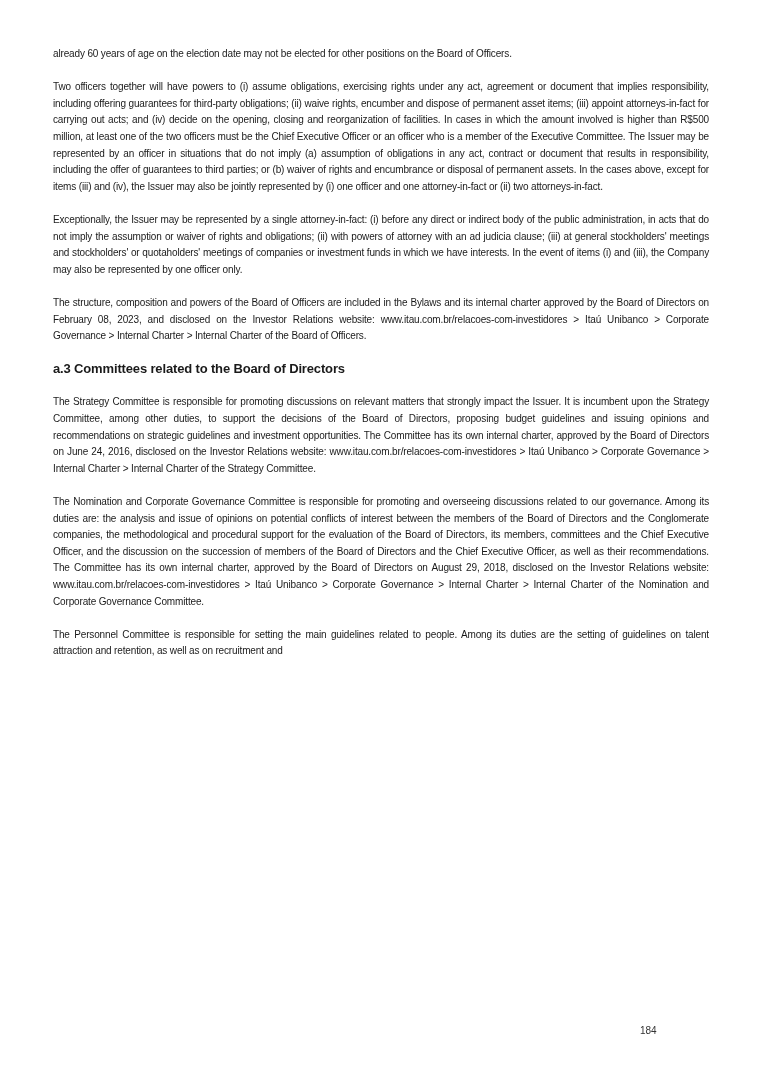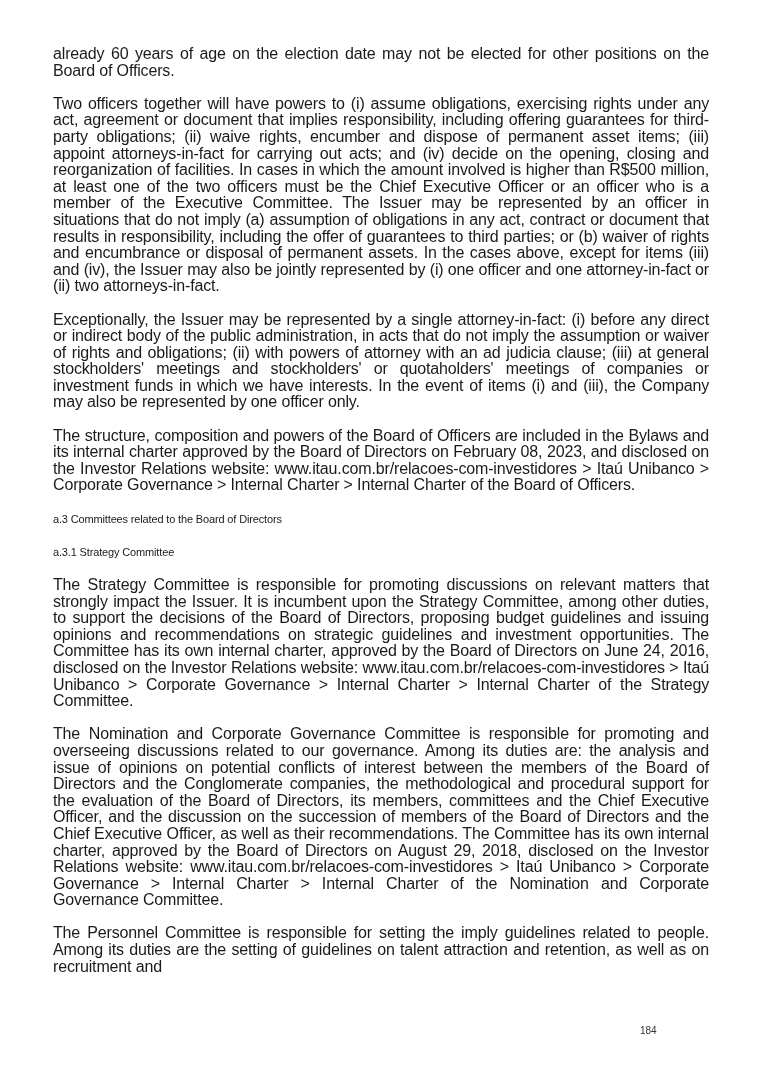--- a/index.html
+++ b/index.html
@@ -15,49 +15,48 @@
       font-family: "Liberation Sans", sans-serif;
       color: #1a1a1a;
     }
     .page {
       position: absolute;
       left: 53px;
       top: 46px;
       width: 656px;
     }
     .para {
-      font-size: 16px;
+      font-size: 10px;
       line-height: 16.6px;
       text-align: justify;
       margin: 0 0 16.6px 0;
       letter-spacing: -0.15px;
     }
     .heading {
-      font-size: 11px;
+      font-size: 13px;
       line-height: 16.6px;
-      font-weight: normal;
+      font-weight: bold;
       margin: 0 0 16.6px 0;
       letter-spacing: -0.15px;
     }
     .page-number {
       position: absolute;
       left: 640px;
       top: 1025px;
       font-size: 10px;
       color: #333333;
     }
   </style>
 </head>
 <body>
 
 <div class="page">
   <p class="para">already 60 years of age on the election date may not be elected for other positions on the Board of Officers.</p>
   <p class="para">Two officers together will have powers to (i) assume obligations, exercising rights under any act, agreement or document that implies responsibility, including offering guarantees for third-party obligations; (ii) waive rights, encumber and dispose of permanent asset items; (iii) appoint attorneys-in-fact for carrying out acts; and (iv) decide on the opening, closing and reorganization of facilities. In cases in which the amount involved is higher than R$500 million, at least one of the two officers must be the Chief Executive Officer or an officer who is a member of the Executive Committee. The Issuer may be represented by an officer in situations that do not imply (a) assumption of obligations in any act, contract or document that results in responsibility, including the offer of guarantees to third parties; or (b) waiver of rights and encumbrance or disposal of permanent assets. In the cases above, except for items (iii) and (iv), the Issuer may also be jointly represented by (i) one officer and one attorney-in-fact or (ii) two attorneys-in-fact.</p>
   <p class="para">Exceptionally, the Issuer may be represented by a single attorney-in-fact: (i) before any direct or indirect body of the public administration, in acts that do not imply the assumption or waiver of rights and obligations; (ii) with powers of attorney with an ad judicia clause; (iii) at general stockholders' meetings and stockholders' or quotaholders' meetings of companies or investment funds in which we have interests. In the event of items (i) and (iii), the Company may also be represented by one officer only.</p>
   <p class="para">The structure, composition and powers of the Board of Officers are included in the Bylaws and its internal charter approved by the Board of Directors on February 08, 2023, and disclosed on the Investor Relations website: www.itau.com.br/relacoes-com-investidores &gt; Itaú Unibanco &gt; Corporate Governance &gt; Internal Charter &gt; Internal Charter of the Board of Officers.</p>
   <h3 class="heading">a.3 Committees related to the Board of Directors</h3>
-  <h3 class="heading">a.3.1 Strategy Committee</h3>
   <p class="para">The Strategy Committee is responsible for promoting discussions on relevant matters that strongly impact the Issuer. It is incumbent upon the Strategy Committee, among other duties, to support the decisions of the Board of Directors, proposing budget guidelines and issuing opinions and recommendations on strategic guidelines and investment opportunities. The Committee has its own internal charter, approved by the Board of Directors on June 24, 2016, disclosed on the Investor Relations website: www.itau.com.br/relacoes-com-investidores &gt; Itaú Unibanco &gt; Corporate Governance &gt; Internal Charter &gt; Internal Charter of the Strategy Committee.</p>
   <p class="para">The Nomination and Corporate Governance Committee is responsible for promoting and overseeing discussions related to our governance. Among its duties are: the analysis and issue of opinions on potential conflicts of interest between the members of the Board of Directors and the Conglomerate companies, the methodological and procedural support for the evaluation of the Board of Directors, its members, committees and the Chief Executive Officer, and the discussion on the succession of members of the Board of Directors and the Chief Executive Officer, as well as their recommendations. The Committee has its own internal charter, approved by the Board of Directors on August 29, 2018, disclosed on the Investor Relations website: www.itau.com.br/relacoes-com-investidores &gt; Itaú Unibanco &gt; Corporate Governance &gt; Internal Charter &gt; Internal Charter of the Nomination and Corporate Governance Committee.</p>
-  <p class="para">The Personnel Committee is responsible for setting the imply guidelines related to people. Among its duties are the setting of guidelines on talent attraction and retention, as well as on recruitment and</p>
+  <p class="para">The Personnel Committee is responsible for setting the main guidelines related to people. Among its duties are the setting of guidelines on talent attraction and retention, as well as on recruitment and</p>
 </div>
 
 <div class="page-number">184</div>
 
 </body></html>

